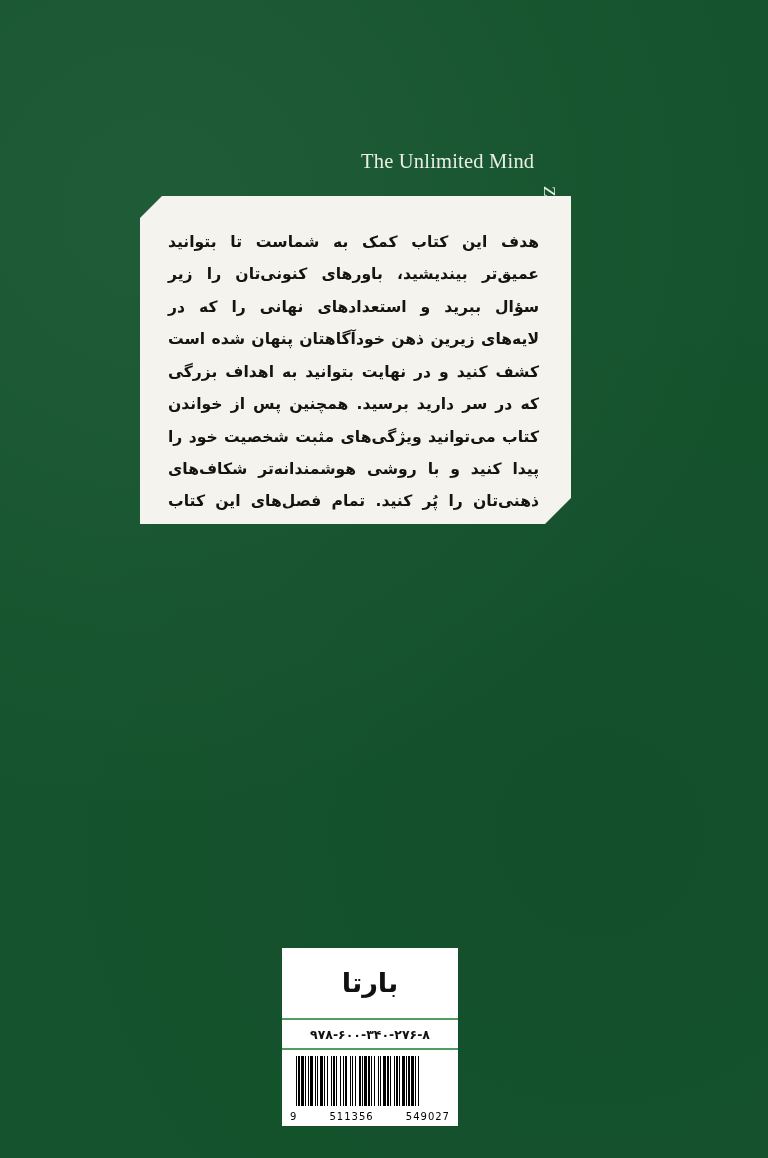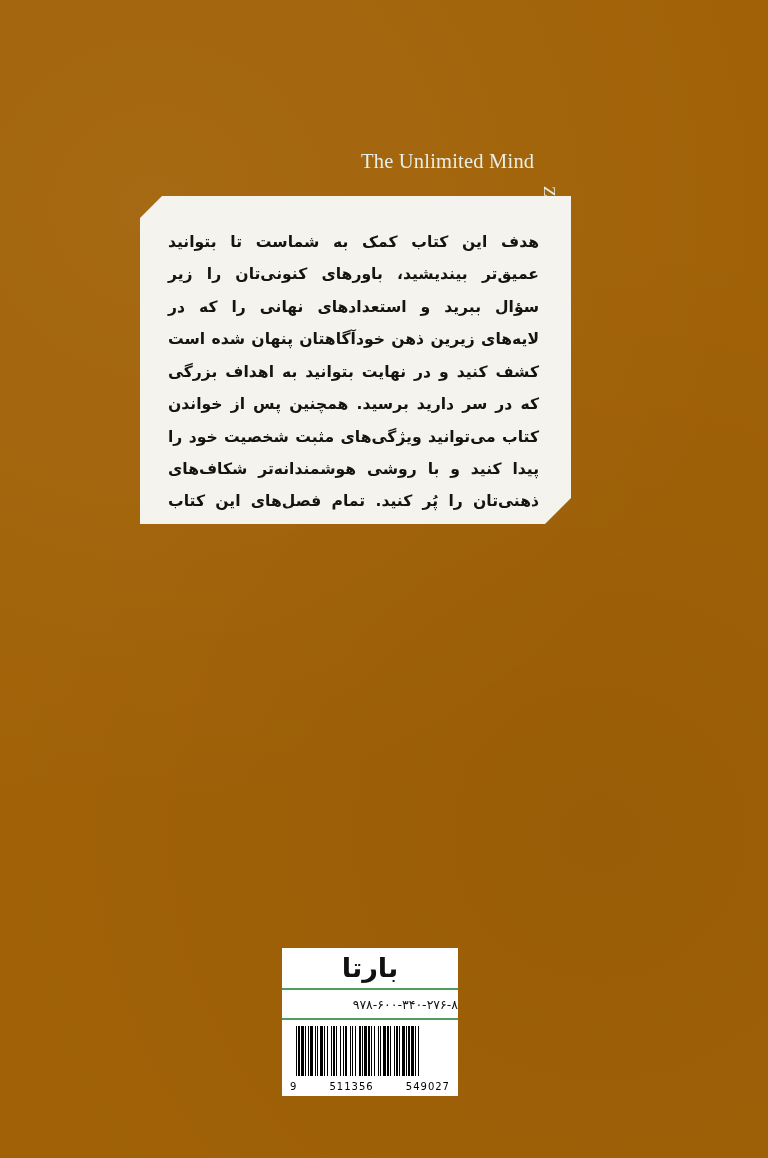--- a/index.html
+++ b/index.html
@@ -5,21 +5,21 @@
   html, body {
     margin: 0;
     padding: 0;
     background: #ffffff;
   }
   .page {
     position: relative;
     width: 768px;
     height: 1158px;
     margin: 0 auto;
-    background: #a16207;
+    background: #14532d;
     overflow: hidden;
     font-family: "Liberation Sans", sans-serif;
   }
   
   .page::before {
     content: "";
     position: absolute;
     inset: 0;
     background:
       radial-gradient(circle at 20% 18%, rgba(255,255,255,0.05), rgba(255,255,255,0) 55%),
@@ -84,21 +84,21 @@
 
   
   .colophon {
     position: absolute;
     left: 282px;
     top: 948px;
     width: 176px;
   }
   .logo-box {
     width: 176px;
-    height: 40px;
+    height: 70px;
     background: #ffffff;
     display: flex;
     align-items: center;
     justify-content: center;
   }
   .logo-mark {
     direction: rtl;
     font-family: "DejaVu Sans", sans-serif;
     font-weight: 700;
     font-size: 26px;
@@ -107,20 +107,22 @@
     line-height: 1;
     transform: scaleX(1.05);
   }
   .isbn-box {
     width: 176px;
     height: 28px;
     background: #ffffff;
     border-top: 2px solid #4f9e5d;
     display: flex;
     align-items: center;
+    justify-content: center;
+    font-weight: bold;
   }
   .isbn-text {
     direction: ltr;
     font-family: "DejaVu Sans", sans-serif;
     font-size: 12.5px;
     color: #111111;
     letter-spacing: 0.4px;
   }
   .barcode-box {
     width: 176px;

